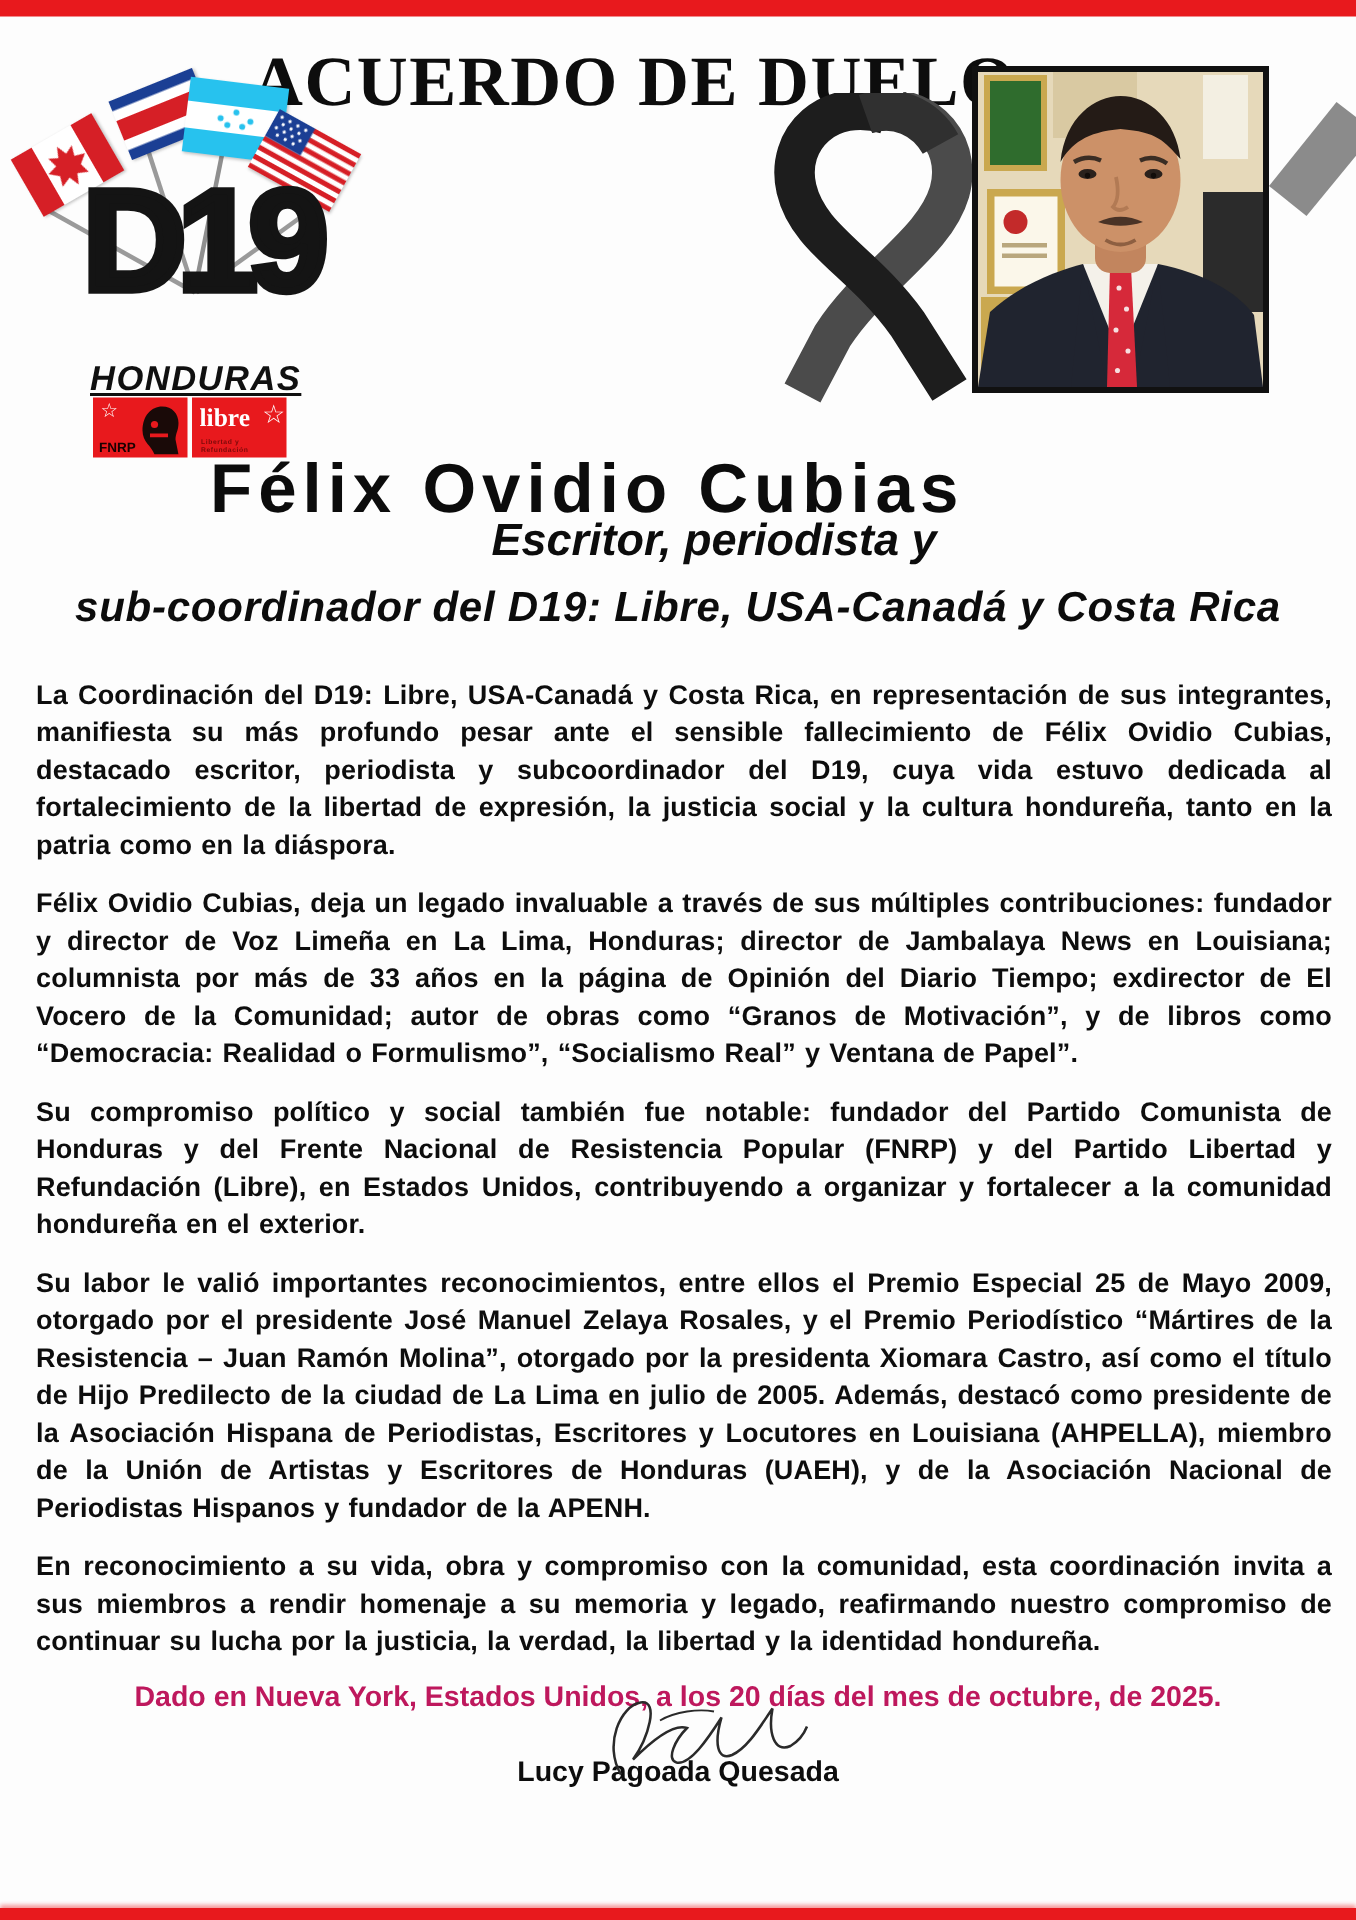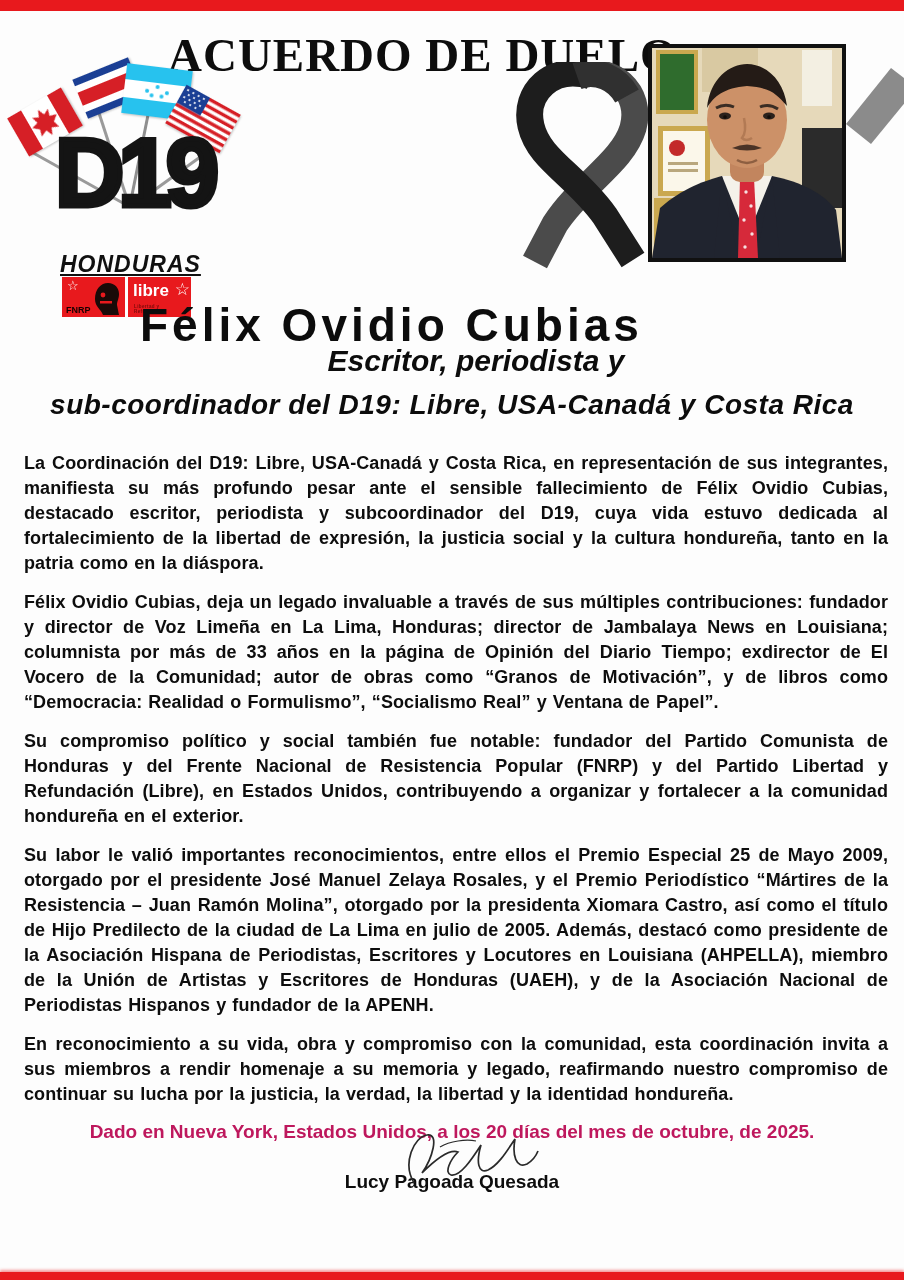--- a/index.html
+++ b/index.html
@@ -14,42 +14,42 @@
 
   
   .header { position:relative; height:445px; }
   .doc-title {
     position:absolute; left:168px; top:28px; width:480px;
     font-family:"Liberation Serif","DejaVu Serif",serif;
     font-weight:bold; font-size:47px; letter-spacing:1px; color:#0d0d0d; white-space:nowrap;
   }
 
   
-  .logo-cluster { position:absolute; left:0; top:55px; width:250px; height:280px;padding-left:40px; }
+  .logo-cluster { position:absolute; left:0; top:43px; width:250px; height:280px;padding-left:40px; }
   .poles { position:absolute; left:0; top:0; }
   .flag { position:absolute; filter:drop-shadow(1px 1px 1px rgba(0,0,0,.25)); }
   .flag.canada { left:14px; top:45px; transform:rotate(-30deg); }
   .flag.costarica { left:78px; top:12px; transform:rotate(-22deg); }
   .flag.honduras { left:124px; top:12px; transform:rotate(7deg); }
   .flag.usa { left:172px; top:42px; transform:rotate(29deg); }
   .d19 {
     position:absolute; left:55px; top:70px; font-size:96px; line-height:96px;
     font-weight:bold; color:#141414; letter-spacing:-6px;
     -webkit-text-stroke:5px #141414;
   }
   .honduras-word {
     position:absolute; left:60px; top:196px; font-style:italic; font-weight:bold;
     font-size:23px; letter-spacing:1px; color:#101010;text-decoration:underline;
   }
   .logo-badges { position:absolute; left:62px; top:222px; display:flex; gap:3px; }
   .badge { width:63px; height:40px; background:#e8191d; position:relative; overflow:hidden; }
   .badge .star { position:absolute; color:#fff; font-size:13px; top:1px; left:5px; }
   .badge .fnrp-text { position:absolute; left:4px; bottom:2px; font-size:9px; font-weight:bold; color:#1a0000; }
   .badge svg.head { position:absolute; right:3px; top:4px; }
-  .badge .libre-text { position:absolute; left:5px; top:4px; color:#fff; font-weight:bold; font-size:17px; letter-spacing:0; }
+  .badge .libre-text { position:absolute; left:5px; top:4px; color:#fff; font-weight:bold; font-size:17px; letter-spacing:0;font-family:Liberation Serif, serif; }
   .badge .libre-star { position:absolute; right:1px; top:2px; color:#fff; font-size:17px; }
   .badge .libre-sub { position:absolute; left:6px; bottom:3px; font-size:4.5px; color:#7a0a0a; font-weight:bold; letter-spacing:.4px; }
 
   .ribbon-svg { position:absolute; left:505px; top:62px; }
   .ribbon-tail { position:absolute; left:843px; top:66px; }
 
   .photo {
     position:absolute; left:648px; top:44px; width:198px; height:218px;
     border:4px solid #111; background:#e6dcc2; z-index:2;
   }

